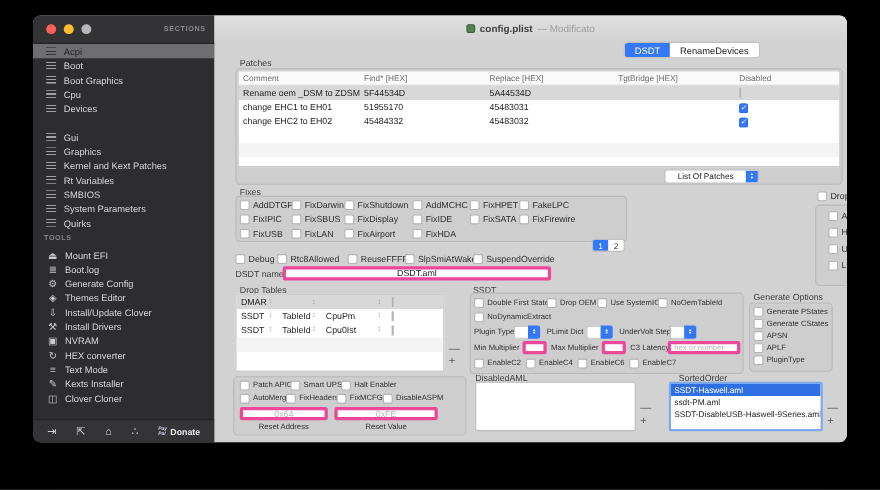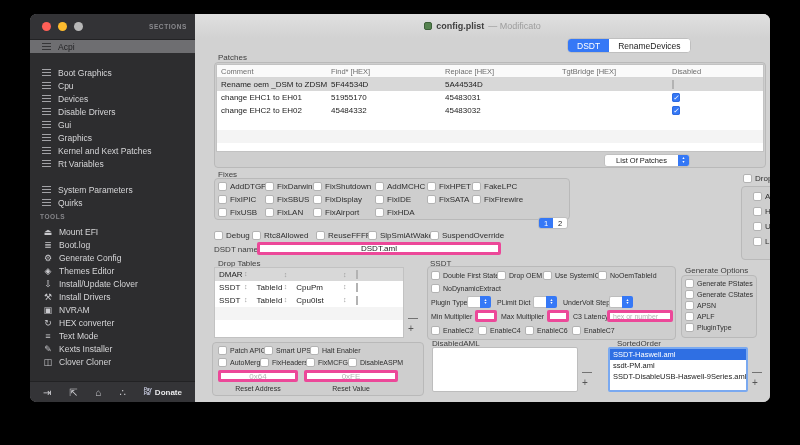--- a/index.html
+++ b/index.html
@@ -94,51 +94,55 @@
       <span class="tl" style="background:#ff5f57"></span>
       <span class="tl" style="background:#febc2e"></span>
       <span class="tl" style="background:#b7b7b7"></span>
       <span class="sb-title">SECTIONS</span>
     </div>
 
     <div class="sb-item sel" style="top:26px">
           <span class="licon"></span>
           <span>Acpi</span>
         </div>
+    <div class="sb-item" style="top:39px">
+          <span class="licon"></span>
+          <span>Boot</span>
+        </div>
     <div class="sb-item" style="top:52px">
           <span class="licon"></span>
           <span>Boot Graphics</span>
         </div>
     <div class="sb-item" style="top:65px">
           <span class="licon"></span>
           <span>Cpu</span>
         </div>
     <div class="sb-item" style="top:78px">
           <span class="licon"></span>
           <span>Devices</span>
         </div>
-    <div class="sb-item" style="top:91px">
-          <span class="licon"></span>
-          <span>Disable Drivers</span>
-        </div>
     <div class="sb-item" style="top:104px">
           <span class="licon"></span>
           <span>Gui</span>
         </div>
     <div class="sb-item" style="top:117px">
           <span class="licon"></span>
           <span>Graphics</span>
         </div>
     <div class="sb-item" style="top:130px">
           <span class="licon"></span>
           <span>Kernel and Kext Patches</span>
         </div>
     <div class="sb-item" style="top:143px">
           <span class="licon"></span>
           <span>Rt Variables</span>
+        </div>
+    <div class="sb-item" style="top:156px">
+          <span class="licon"></span>
+          <span>SMBIOS</span>
         </div>
     <div class="sb-item" style="top:169px">
           <span class="licon"></span>
           <span>System Parameters</span>
         </div>
     <div class="sb-item" style="top:182px">
           <span class="licon"></span>
           <span>Quirks</span>
         </div>
 

